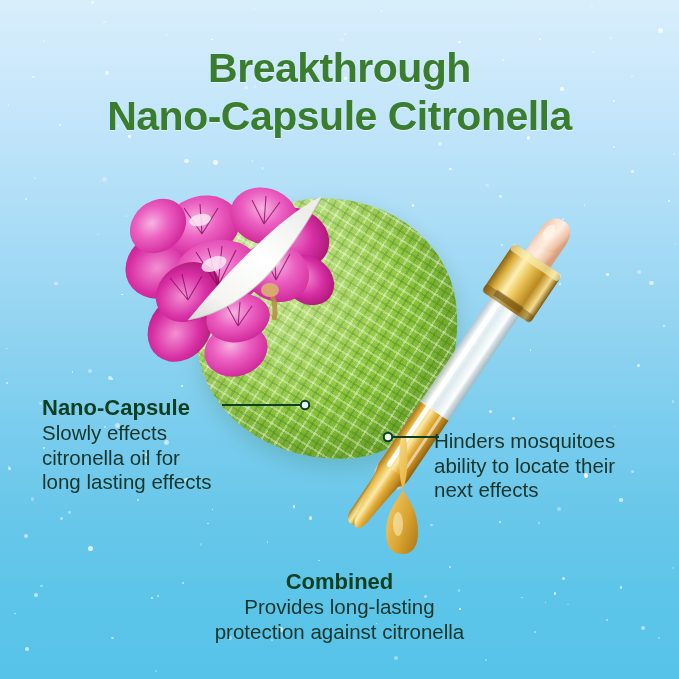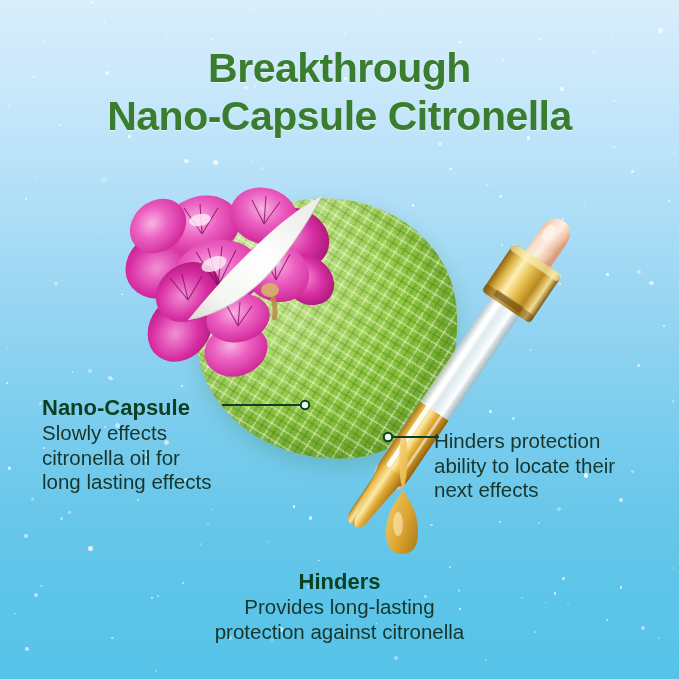--- a/index.html
+++ b/index.html
@@ -547,27 +547,27 @@
     <div class="head">Nano-Capsule</div>
     <div class="body">
       <span>Slowly effects</span>
       <span>citronella oil for</span>
       <span>long lasting effects</span>
     </div>
   </div>
 
   <div class="callout" id="callout-citronella">
     <div class="body">
-      <span>Hinders protection</span>
+      <span>Hinders mosquitoes</span>
       <span>ability to locate their</span>
       <span>next effects</span>
     </div>
   </div>
 
   <div class="callout" id="callout-combined">
-    <div class="head">Hinders</div>
+    <div class="head">Combined</div>
     <div class="body">
       <span>Provides long-lasting</span>
       <span>protection against citronella</span>
     </div>
   </div>
 
 </div>
 
 </body></html>

